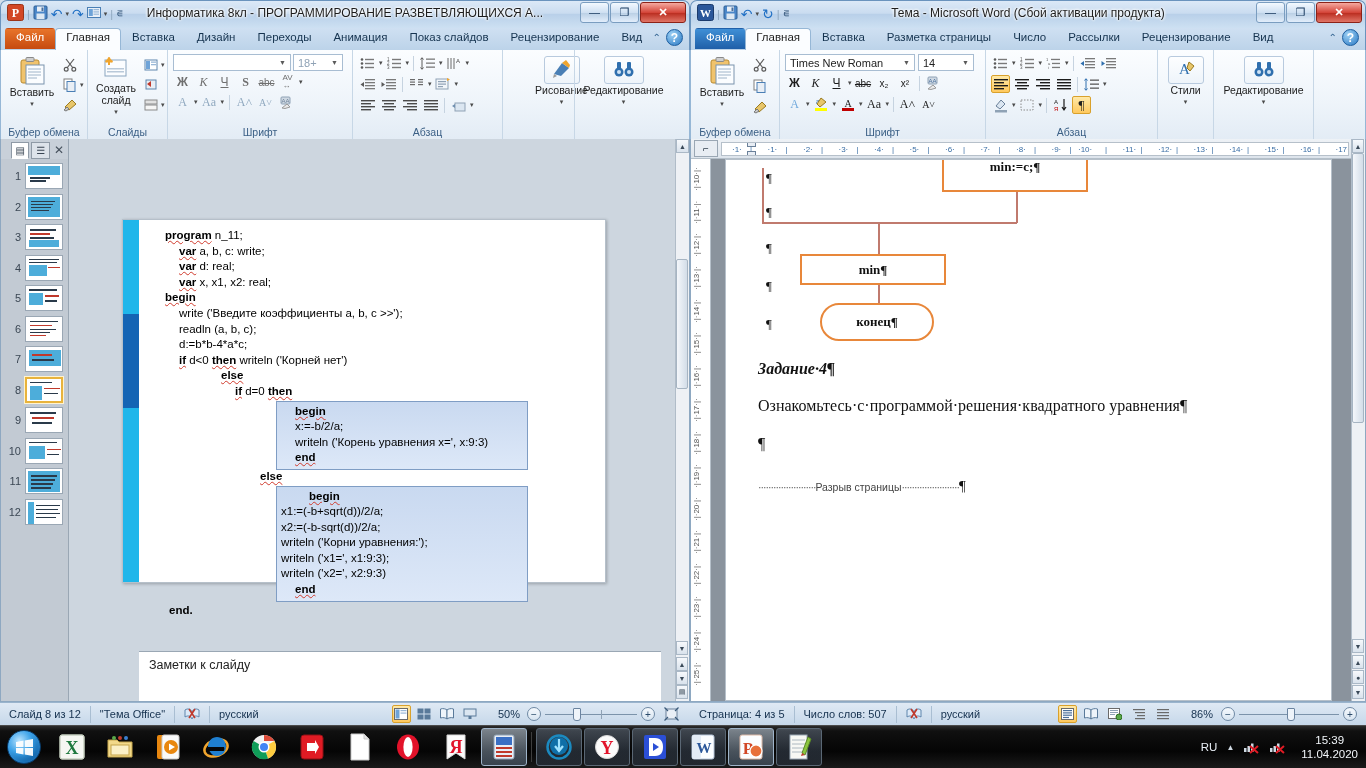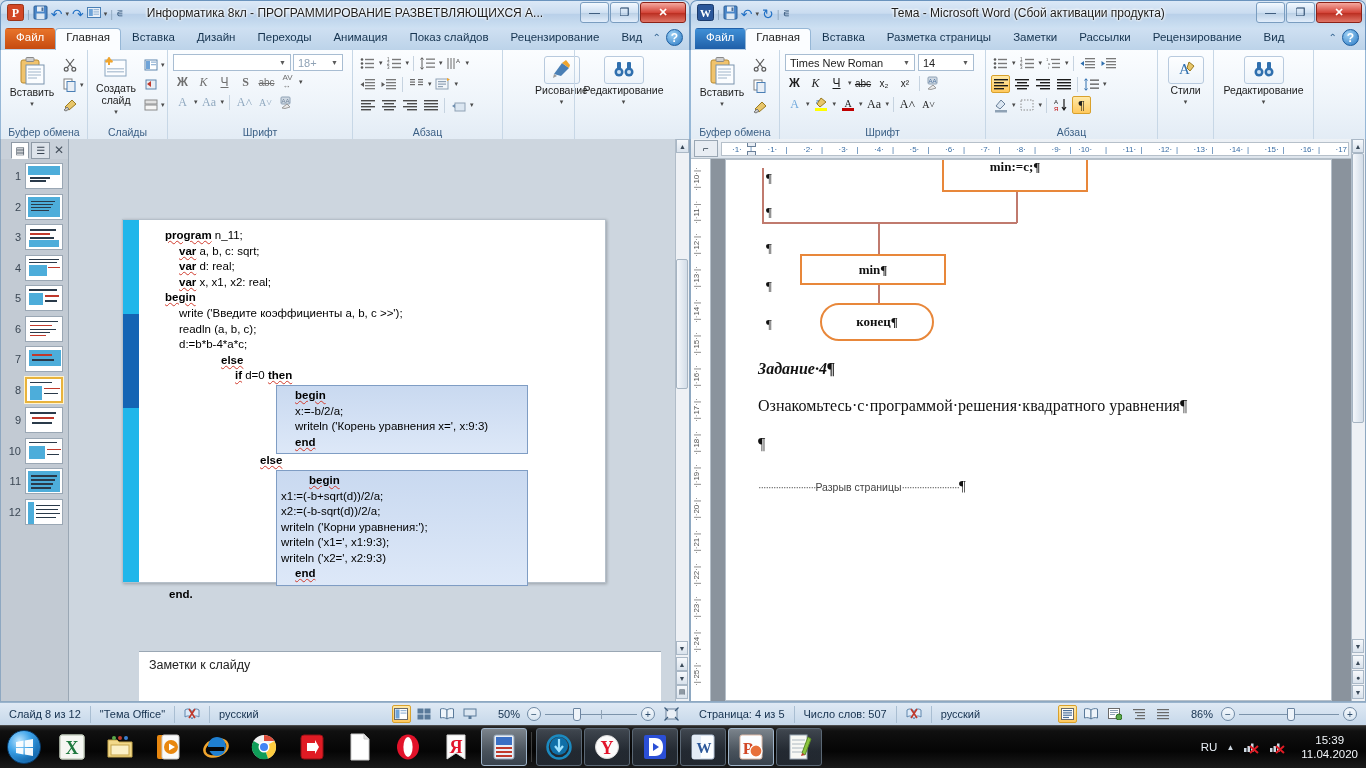--- a/index.html
+++ b/index.html
@@ -738,27 +738,28 @@
     <div class="slidearea">
       <div class="slide">
         <div class="slide-accent">
           <div style="position:absolute;left:0;top:0;width:100%;height:26%;background:#1fb6ea;"></div>
           <div style="position:absolute;left:0;top:26%;width:100%;height:26%;background:#1464b4;"></div>
           <div style="position:absolute;left:0;top:52%;width:100%;height:48%;background:#1fb6ea;"></div>
         </div>
         <div class="code">
           <div id="code-top">
                 <div style="padding-left: 0px;"><span class="kw sq">program</span><span> n_11;</span></div>
-                <div style="padding-left: 14px;"><span class="kw sq">var</span><span> a, b, c: sqrt;</span></div>
+                <div style="padding-left: 14px;"><span class="kw sq">var</span><span> a, b, c: write;</span></div>
                 <div style="padding-left: 14px;"><span class="kw sq">var</span><span> d: real;</span></div>
                 <div style="padding-left: 14px;"><span class="kw sq">var</span><span> x, x1, x2: real;</span></div>
                 <div style="padding-left: 0px;"><span class="kw sq">begin</span></div>
                 <div style="padding-left: 14px;"><span>write ('Введите коэффициенты a, b, c  &gt;&gt;');</span></div>
                 <div style="padding-left: 14px;"><span>readln (a, b, c);</span></div>
                 <div style="padding-left: 14px;"><span>d:=b*b-4*a*c;</span></div>
+                <div style="padding-left: 14px;"><span class="kw sq">if</span><span> d&lt;0 </span><span class="kw sq">then</span><span> writeln ('Корней нет')</span></div>
                 <div style="padding-left: 56px;"><span class="kw sq">else</span></div>
                 <div style="padding-left: 70px;"><span class="kw sq">if</span><span> d=0 </span><span class="kw sq">then</span></div>
               </div>
           <div class="codebox" style="margin-left:111px; margin-top:1px; padding:2px 4px 3px 4px; width:252px;">
             <div id="code-b1">
                   <div style="padding-left: 14px;"><span class="kw sq">begin</span></div>
                   <div style="padding-left: 14px;"><span>x:=-b/2/a;</span></div>
                   <div style="padding-left: 14px;"><span>writeln ('Корень уравнения x=', x:9:3)</span></div>
                   <div style="padding-left: 14px;"><span class="kw sq">end</span></div>
                 </div>
@@ -893,21 +894,21 @@
       <div class="wbtn">❐</div>
       <div class="wbtn close">✕</div>
     </div>
   </div>
 
   <div class="tabbar" style="background:linear-gradient(to bottom,#cfe0f2,#bcd3e9);border-left:1px solid #6a93bd;border-right:1px solid #6a93bd;">
     <div class="tab file wd">Файл</div>
     <div class="tab active">Главная</div>
     <div class="tab">Вставка</div>
     <div class="tab">Разметка страницы</div>
-    <div class="tab">Заметки</div>
+    <div class="tab">Число</div>
     <div class="tab">Рассылки</div>
     <div class="tab">Рецензирование</div>
     <div class="tab">Вид</div>
     <div class="minrib">⌃</div>
     <div class="helpbtn">?</div>
   </div>
 
   <div class="ribbon" style="height:90px;">
 
     <div class="grp" style="width:88px;">

